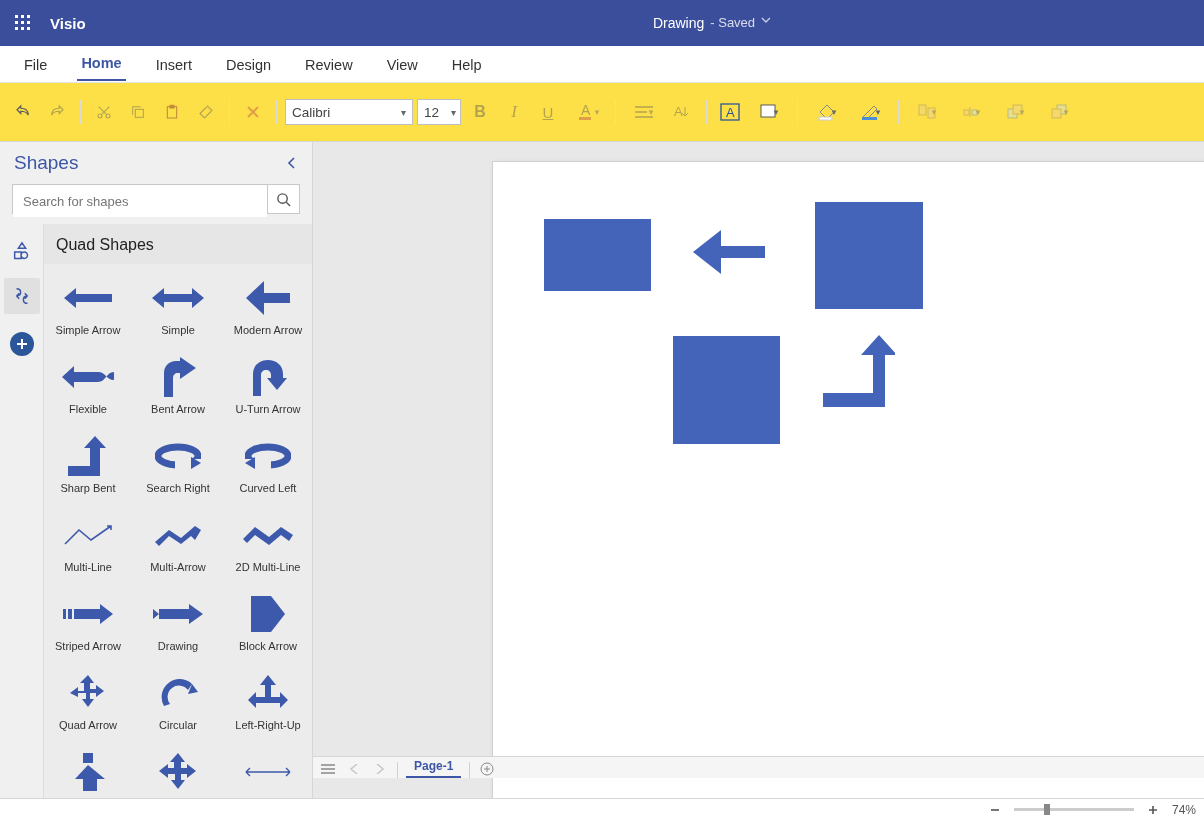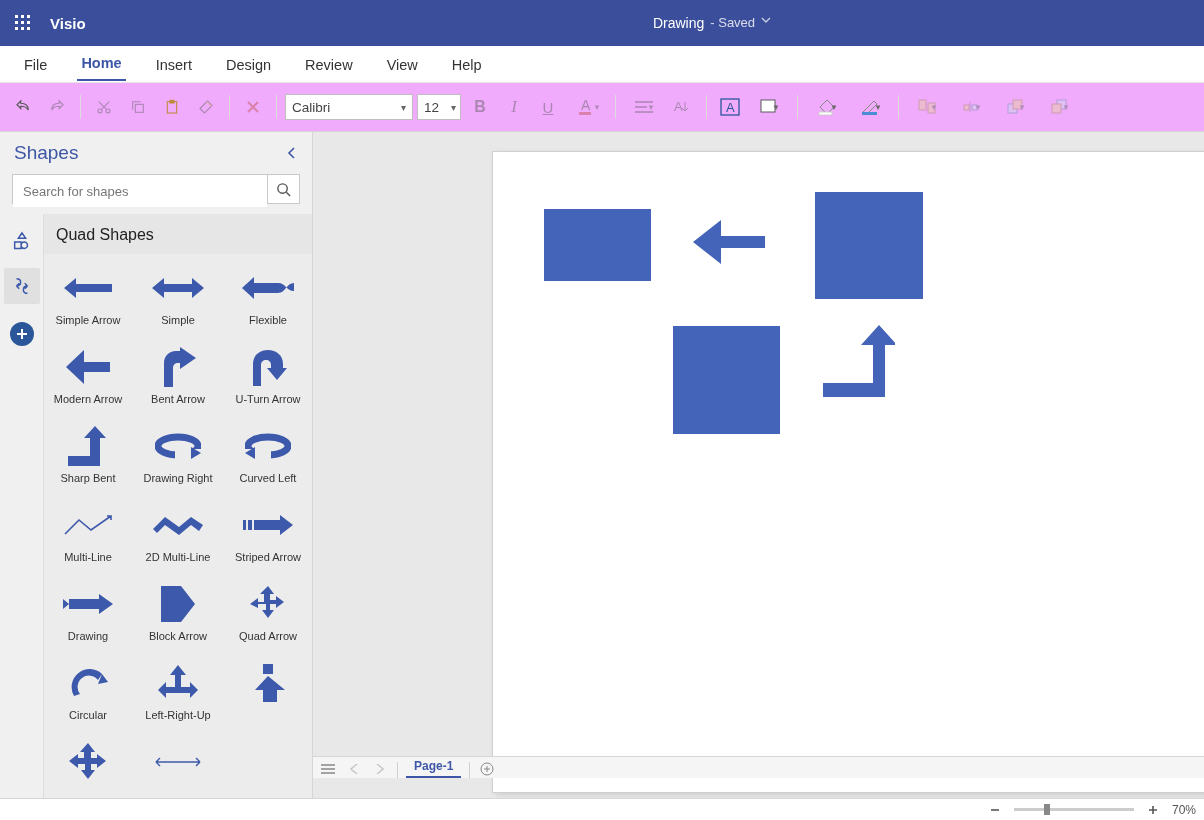--- a/index.html
+++ b/index.html
@@ -13,21 +13,21 @@
   .doc-title { position:absolute; left:50%; transform:translateX(-50%); display:flex; gap:6px; font-size:14px; padding-left:220px; }
   .doc-title .saved { opacity:.8; font-size:13px; }
   .doc-title .chev { opacity:.7; }
 
   
   .menurow { height:36px; display:flex; align-items:flex-end; gap:26px; padding:0 20px; font-size:14.5px; color:#333; background:#fff; border-bottom:1px solid transparent; }
   .menuitem { padding:6px 4px 8px; cursor:default; }
   .menuitem.active { color:var(--brand2); border-bottom:2px solid var(--brand2); font-weight:600; }
 
   
-  .ribbon { height:50px; background:#f0abfc; border-top:1px solid #e5e5e5; border-bottom:1px solid var(--border); display:flex; align-items:center; padding:0 8px; gap:4px; }
+  .ribbon { height:60px; background:#fde047; border-top:1px solid #e5e5e5; border-bottom:1px solid var(--border); display:flex; align-items:center; padding:0 8px; gap:4px; }
   .rbtn { width:30px; height:30px; display:flex; align-items:center; justify-content:center; color:#5a5a5a; }
   .rbtn.dis { opacity:.45; }
   .rsep { width:1px; height:24px; background:#dcdcdc; margin:0 4px; }
   .fontbox { height:26px; border:1px solid #bfbfbf; background:#fff; display:flex; align-items:center; padding:0 6px; font-size:13.5px; color:#444; gap:6px; }
   .fontbox .chev { font-size:10px; color:#666; }
   .ddchev { font-size:9px; color:#666; margin-left:-4px; }
 
   
   .body { display:flex; height:calc(820px - 46px - 36px - 42px - 22px); }
   .shapespane { width:313px; background:var(--panel); border-right:1px solid var(--border); display:flex; flex-direction:column; }
@@ -308,34 +308,34 @@
           <div class="shapecell">
               <div class="thumb">
                 <svg width="52" height="20" viewBox="0 0 52 20">
                   <path d="M12 6h28V0l12 10-12 10v-6H12v6L0 10 12 0z" fill="#3d59ab"></path>
                 </svg>
               </div>
               <div class="lbl">Simple</div>
             </div>
           <div class="shapecell">
               <div class="thumb">
+                <svg width="44" height="34" viewBox="0 0 44 34">
+                  <path d="M44 12H18V0L0 17l18 17V22h26z" fill="#3d59ab"></path>
+                </svg>
+              </div>
+              <div class="lbl">Modern Arrow</div>
+            </div>
+
+          <div class="shapecell">
+              <div class="thumb">
                 <svg width="52" height="22" viewBox="0 0 52 22">
                   <path d="M52 6c-8 0-8 10-16 10H12v6L0 11 12 0v6h24c8 0 8 8 16 8z" fill="#3d59ab"></path>
                 </svg>
               </div>
               <div class="lbl">Flexible</div>
-            </div>
-
-          <div class="shapecell">
-              <div class="thumb">
-                <svg width="44" height="34" viewBox="0 0 44 34">
-                  <path d="M44 12H18V0L0 17l18 17V22h26z" fill="#3d59ab"></path>
-                </svg>
-              </div>
-              <div class="lbl">Modern Arrow</div>
             </div>
           <div class="shapecell">
               <div class="thumb">
                 <svg width="36" height="40" viewBox="0 0 36 40">
                   <path d="M4 40V16c0-7 5-12 12-12h4V0l16 11-16 11v-6h-2c-3 0-5 2-5 5v19z" fill="#3d59ab"></path>
                 </svg>
               </div>
               <div class="lbl">Bent Arrow</div>
             </div>
           <div class="shapecell">
@@ -356,40 +356,48 @@
               <div class="lbl">Sharp Bent</div>
             </div>
           <div class="shapecell">
               <div class="thumb">
                 <svg width="46" height="30" viewBox="0 0 46 30">
                   <ellipse cx="23" cy="15" rx="20" ry="9" fill="none" stroke="#3d59ab" stroke-width="7"></ellipse>
                   <rect x="20" y="18" width="26" height="12" fill="#ececec"></rect>
                   <path d="M36 16l10 6-10 6z" fill="#3d59ab"></path>
                 </svg>
               </div>
-              <div class="lbl">Drawing Right</div>
+              <div class="lbl">Search Right</div>
             </div>
           <div class="shapecell">
               <div class="thumb">
                 <svg width="46" height="30" viewBox="0 0 46 30">
                   <ellipse cx="23" cy="15" rx="20" ry="9" fill="none" stroke="#3d59ab" stroke-width="7"></ellipse>
                   <rect x="0" y="18" width="26" height="12" fill="#ececec"></rect>
                   <path d="M10 16L0 22l10 6z" fill="#3d59ab"></path>
                 </svg>
               </div>
               <div class="lbl">Curved Left</div>
             </div>
 
           <div class="shapecell">
               <div class="thumb">
                 <svg width="50" height="26" viewBox="0 0 50 26" fill="none" stroke="#3d59ab" stroke-width="1.6">
                   <path d="M2 22l14-14 12 10L48 4M44 4h4v4"></path>
                 </svg>
               </div>
               <div class="lbl">Multi-Line</div>
+            </div>
+          <div class="shapecell">
+              <div class="thumb">
+                <svg width="50" height="26" viewBox="0 0 50 26">
+                  <path d="M2 20l14-12 12 8 14-12 6 4-6 10-4-4-10 8-12-8-10 10z" fill="#3d59ab"></path>
+                </svg>
+              </div>
+              <div class="lbl">Multi-Arrow</div>
             </div>
           <div class="shapecell">
               <div class="thumb">
                 <svg width="50" height="24" viewBox="0 0 50 24">
                   <path d="M0 16l12-12 14 10 12-10 12 8-4 6-8-6-12 10-14-10-8 8z" fill="#3d59ab"></path>
                 </svg>
               </div>
               <div class="lbl">2D Multi-Line</div>
             </div>
 
@@ -527,14 +535,14 @@
       </svg>
     </div>
   <div class="zslider">
       <div class="knob"></div>
     </div>
   <div class="pgbtn">
       <svg width="12" height="12" viewBox="0 0 12 12">
         <path d="M2 6h8M6 2v8" stroke="#555" stroke-width="1.6"></path>
       </svg>
     </div>
-  <span>70%</span>
+  <span>74%</span>
 </div>
 
 </body></html>

